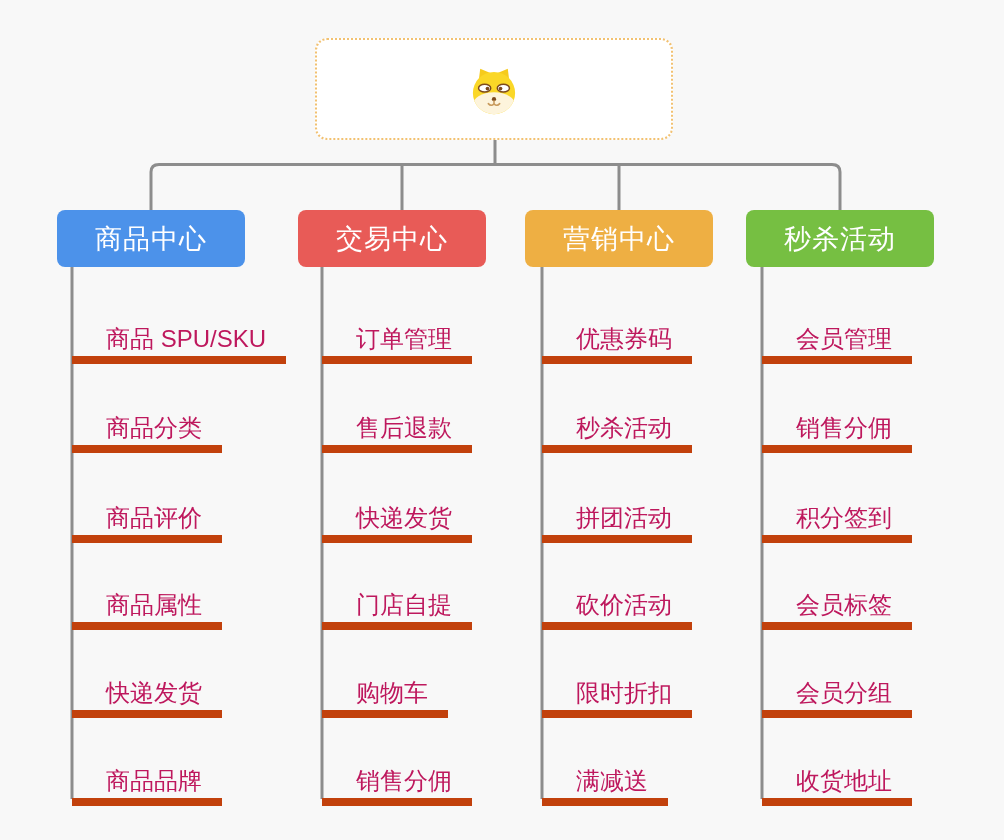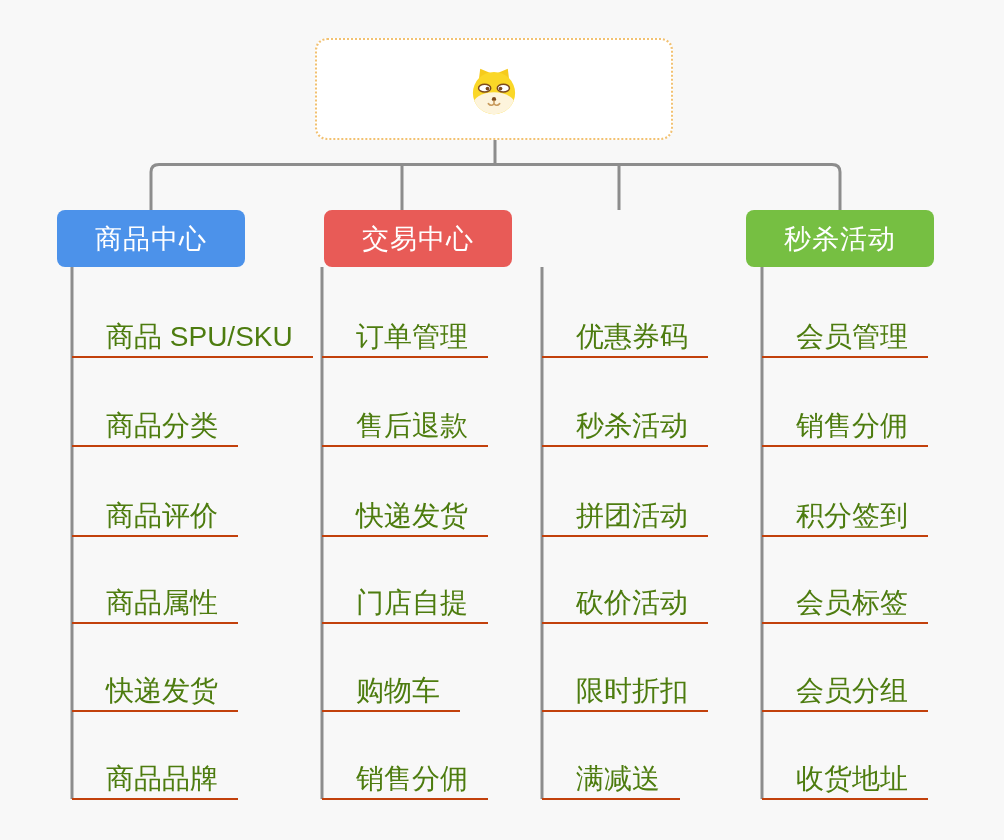--- a/index.html
+++ b/index.html
@@ -23,37 +23,37 @@
     font-size:42px;letter-spacing:2px;line-height:1;
   }
 
   
   .branch-box{
     position:absolute;top:210px;width:188px;height:57px;
     border-radius:8px;color:#FFFFFF;font-size:27px;letter-spacing:1px;
     display:flex;align-items:center;justify-content:center;
   }
   .branch-box.b0{left:57px;}
-  .branch-box.b1{left:324px;font-family:Liberation Mono, monospace;}
+  .branch-box.b1{left:298px;font-family:Liberation Mono, monospace;}
   .branch-box.b2{left:525px;}
   .branch-box.b3{left:746px;}
 
   
   .leaf-col{position:absolute;top:0;}
   .leaf-col.c0{left:72px;}
   .leaf-col.c1{left:322px;}
   .leaf-col.c2{left:542px;}
   .leaf-col.c3{left:762px;}
   .leaf{
     position:absolute;left:0;height:42px;
     padding:0 20px 0 34px;
-    border-bottom:2px solid #c2410c;
+    border-bottom:8px solid #c2410c;
     display:flex;align-items:flex-end;
     white-space:nowrap;
-    font-size:28px;color:#4d7c0f;
+    font-size:24px;color:#be185d;
   }
   .leaf span{padding-bottom:5px;line-height:1;}
   .leaf.r0{top:314px;} .leaf.r1{top:403px;} .leaf.r2{top:493px;}
   .leaf.r3{top:580px;} .leaf.r4{top:668px;} .leaf.r5{top:756px;}
 </style>
 </head>
 <body>
 
 <div id="canvas">
 
@@ -91,20 +91,23 @@
         <path d="M32 46.5 V50 M25 50 Q28.5 54 32 50.3 Q35.5 54 39 50" stroke="#C89A5B" stroke-width="1.9" fill="none" stroke-linecap="round"></path>
       </svg>
     </span>
   </div>
 
   <div class="branch-box b0" style="background: rgb(76, 146, 234);">
     <span>商品中心</span>
   </div>
   <div class="branch-box b1" style="background: rgb(232, 91, 87);">
     <span>交易中心</span>
+  </div>
+  <div class="branch-box b2" style="background: rgb(238, 175, 67);">
+    <span>营销中心</span>
   </div>
   <div class="branch-box b3" style="background: rgb(118, 191, 66);">
     <span>秒杀活动</span>
   </div>
 
   <div class="leaf-col c0">
     <div class="leaf r0">
         <span>商品 SPU/SKU</span>
       </div>
     <div class="leaf r1">

